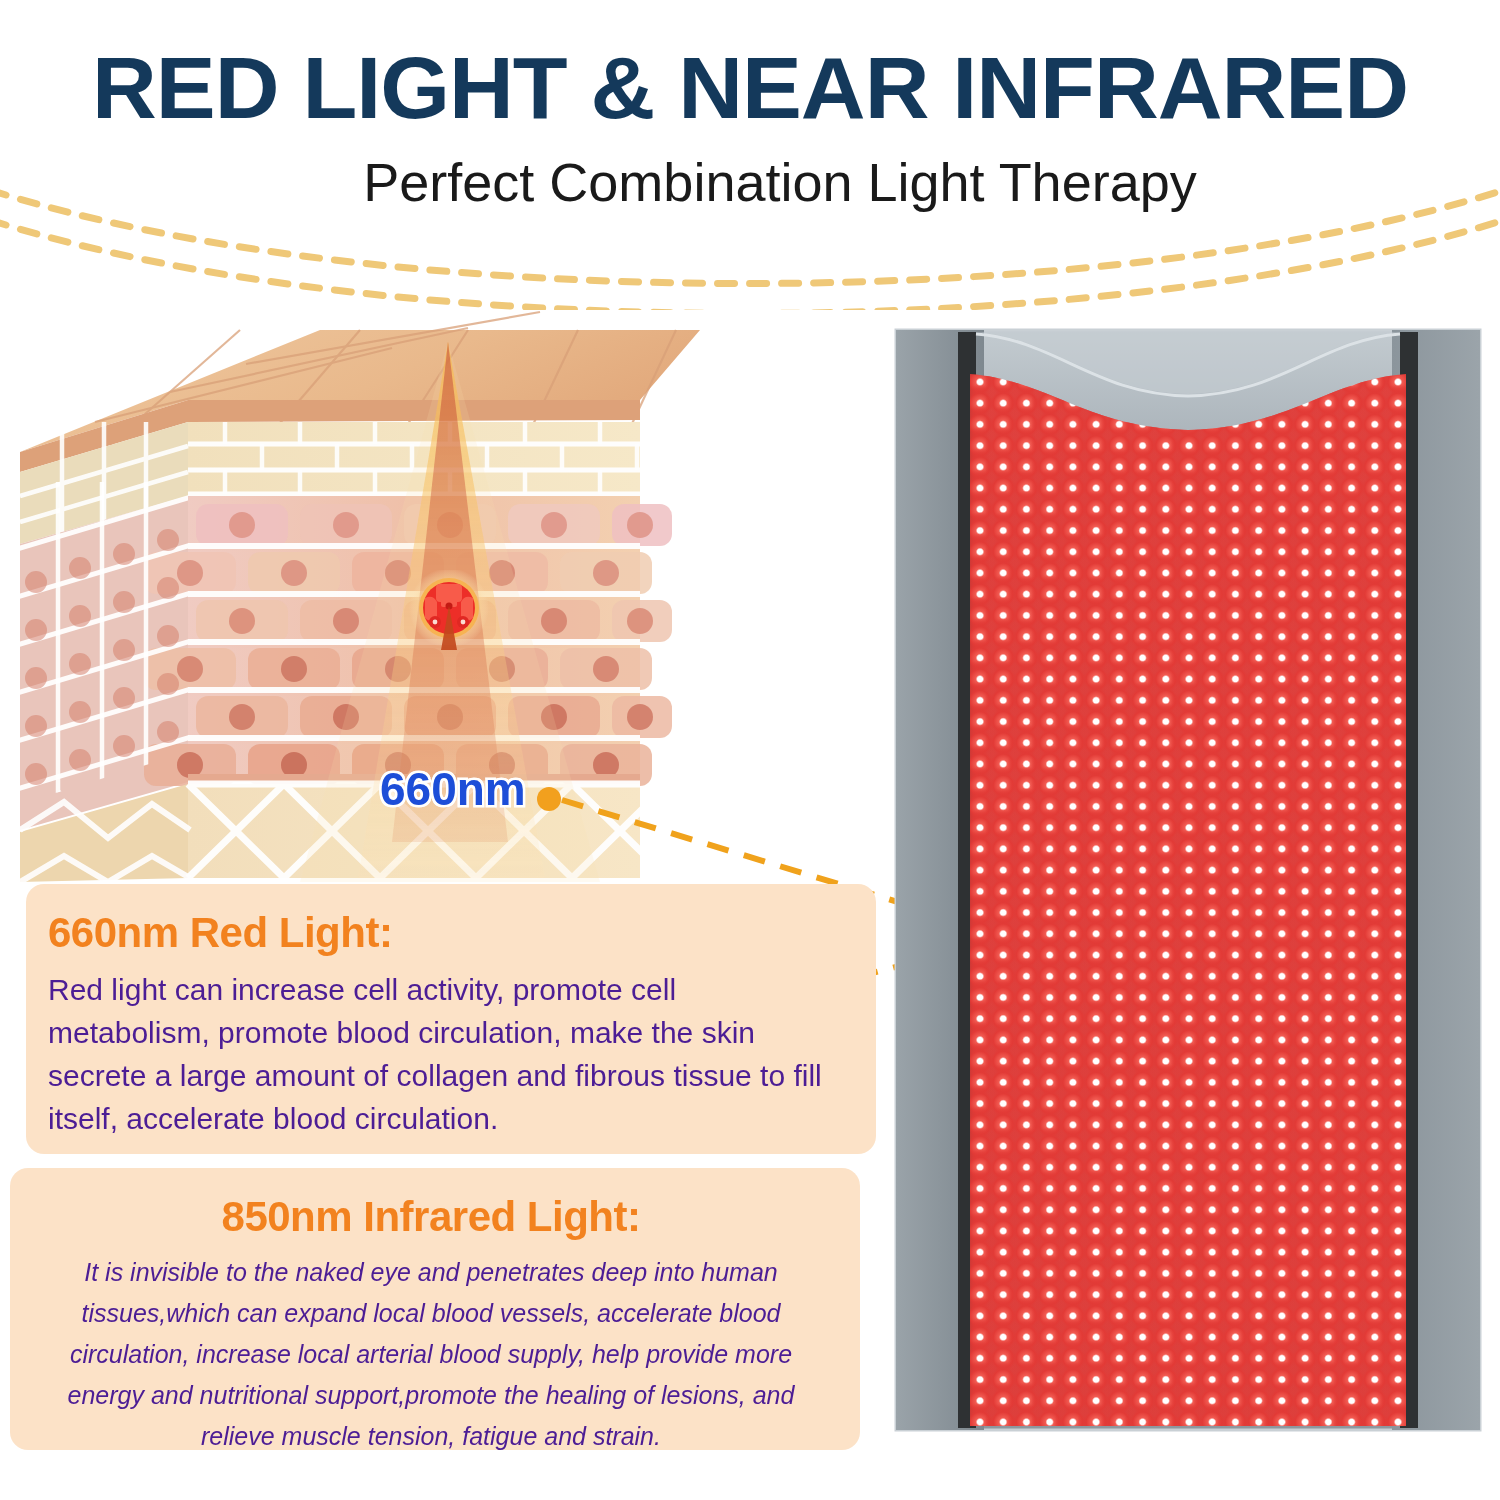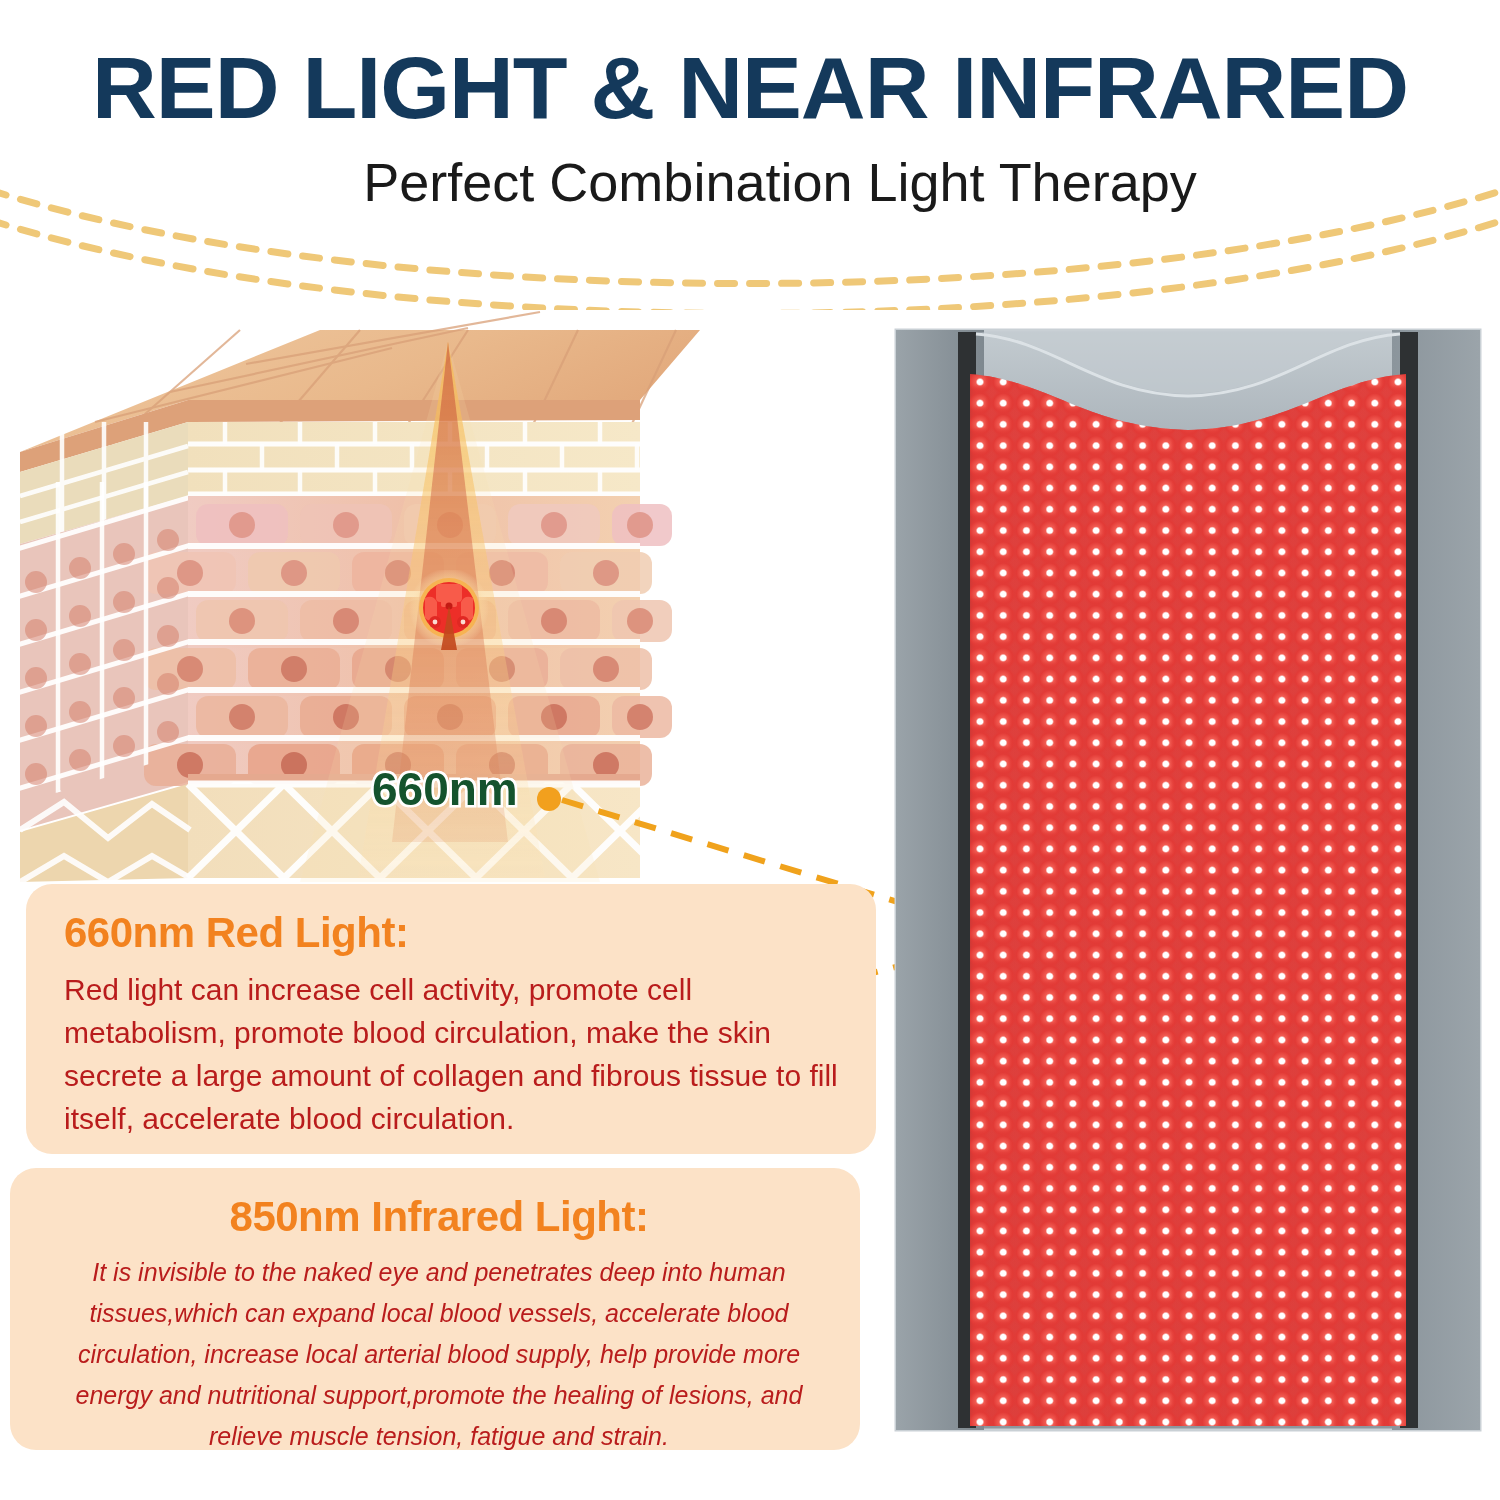--- a/index.html
+++ b/index.html
@@ -43,23 +43,23 @@
     position:absolute;left:408px;top:288px;width:82px;height:82px;
   }
 
   .wl-label{
     position:absolute;
     font-family:"Liberation Sans", sans-serif;
     font-weight:700;
     white-space:nowrap;
   }
   .wl-660{
-    left:372px;top:484px;
+    left:380px;top:484px;
     font-size:46px;line-height:46px;
-    color:#14532d;
+    color:#1d4ed8;
     -webkit-text-stroke:5px #ffffff;
     paint-order:stroke fill;
     text-shadow:
       2px 0 0 #fff,-2px 0 0 #fff,0 2px 0 #fff,0 -2px 0 #fff,
       2px 2px 0 #fff,-2px -2px 0 #fff,2px -2px 0 #fff,-2px 2px 0 #fff;
   }
   .wl-850{
     left:372px;top:748px;
     font-size:46px;line-height:46px;
     color:#8C1118;
@@ -73,37 +73,37 @@
   }
   .dot-660{left:537px;top:505px;}
   .dot-850{left:537px;top:758px;}
 
   .connectors{position:absolute;left:0;top:0;width:1500px;height:1500px;pointer-events:none;}
 
   
   .card{
     position:absolute;
     background:#FCE2C7;
-    border-radius:26px;
+    border-radius:18px;
     box-sizing:border-box;
-    padding:22px 30px 26px 38px;
+    padding:22px 30px 26px 22px;
   }
   .card-660{left:26px;top:884px;width:850px;height:270px;}
   .card-850{left:10px;top:1168px;width:850px;height:282px;text-align:center;}
   .card-head{
     font-size:42px;line-height:54px;
     font-weight:700;
     color:#F2821F;
     margin:0 0 8px 0;
     font-family:"Liberation Sans", sans-serif;
     letter-spacing:-0.5px;
   }
   .card-body{
     font-size:30px;line-height:43px;
-    color:#b91c1c;
+    color:#4c1d95;
     font-weight:400;
     font-family:"Liberation Sans", sans-serif;
     margin:0;
   }
   .card-850 .card-body{font-size:25px;line-height:41px;font-style:italic;}
 
   
   .panel{position:absolute;left:888px;top:318px;width:600px;height:1120px;}
 </style>
 </head>

